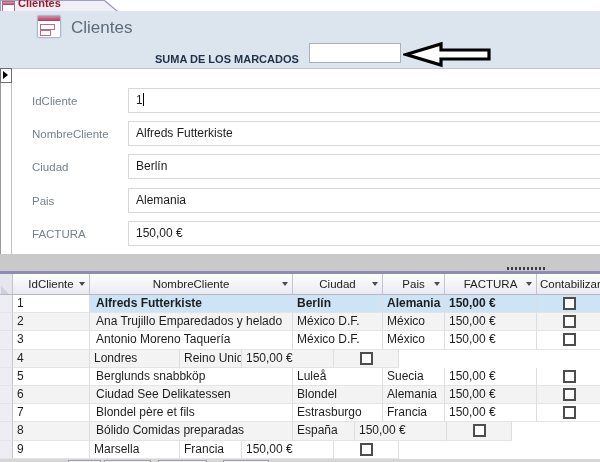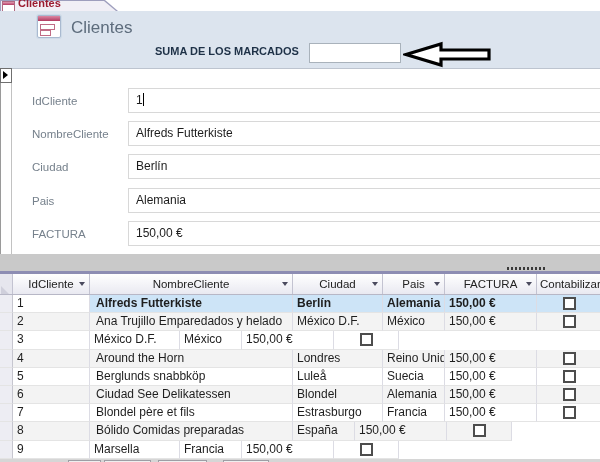--- a/index.html
+++ b/index.html
@@ -21,21 +21,21 @@
   
   .band{position:absolute;left:0;top:11px;width:600px;height:57px;background:#dce4ee;
         border-bottom:1px solid #bdc4cf;}
   .form-icon{position:absolute;left:37px;top:15px;width:22px;height:21px;background:#fff;
              border:1px solid #a9bad0;border-radius:2px;box-shadow:0 0 0 1px #cfdbe8;}
   .form-icon .titlebar{position:absolute;left:0;top:0;width:100%;height:5px;
              background:linear-gradient(#db89a4,#b23a61);}
   .form-icon .r1{position:absolute;left:2px;top:8px;width:13px;height:4px;border:1px solid #c06c86;}
   .form-icon .r2{position:absolute;left:2px;top:14px;width:9px;height:4px;border:1px solid #c06c86;}
   .page-title{position:absolute;left:71px;top:18px;font-size:17px;color:#5d6c7c;}
-  .suma-label{position:absolute;left:155px;top:45px;font-size:11px;font-weight:bold;color:#1e3147;}
+  .suma-label{position:absolute;left:155px;top:53px;font-size:11px;font-weight:bold;color:#1e3147;}
   .suma-box{position:absolute;left:309px;top:43px;width:92px;height:20px;background:#fff;
             border:1px solid #a9b2bb;font-size:12px;line-height:20px;padding-left:4px;box-sizing:border-box;color:#000;}
   .arrow{position:absolute;left:403px;top:41px;width:90px;height:27px;}
 
   
   .form-left-bar{position:absolute;left:0;top:68px;width:12px;height:186px;background:#fff;
                  border-left:1px solid #9a9a9a;border-right:1px solid #c2c2c2;box-sizing:border-box;}
   .rec-sel-box{position:absolute;left:0;top:68px;width:12px;height:15px;background:#fff;
                border:1px solid #6f6f6f;box-sizing:border-box;}
   .rec-sel-box .tri{width:0;height:0;border-left:5px solid #000;border-top:4px solid transparent;
@@ -183,31 +183,31 @@
         <div class="cell w-ciudad">México D.F.</div>
         <div class="cell w-pais">México</div>
         <div class="cell w-factura">150,00 €</div>
         <div class="cell w-cont">
           <div class="cb"></div>
         </div>
       </div>
       <div class="ds-row">
         <div class="cell selector"></div>
         <div class="cell w-id">3</div>
+        <div class="cell w-nombre">Antonio Moreno Taquería</div>
         <div class="cell w-ciudad">México D.F.</div>
         <div class="cell w-pais">México</div>
         <div class="cell w-factura">150,00 €</div>
         <div class="cell w-cont">
           <div class="cb"></div>
         </div>
       </div>
       <div class="ds-row alt">
         <div class="cell selector"></div>
         <div class="cell w-id">4</div>
-        <div class="cell w-nombre">Around the Horn</div>
         <div class="cell w-ciudad">Londres</div>
         <div class="cell w-pais">Reino Unido</div>
         <div class="cell w-factura">150,00 €</div>
         <div class="cell w-cont">
           <div class="cb"></div>
         </div>
       </div>
       <div class="ds-row">
         <div class="cell selector"></div>
         <div class="cell w-id">5</div>

